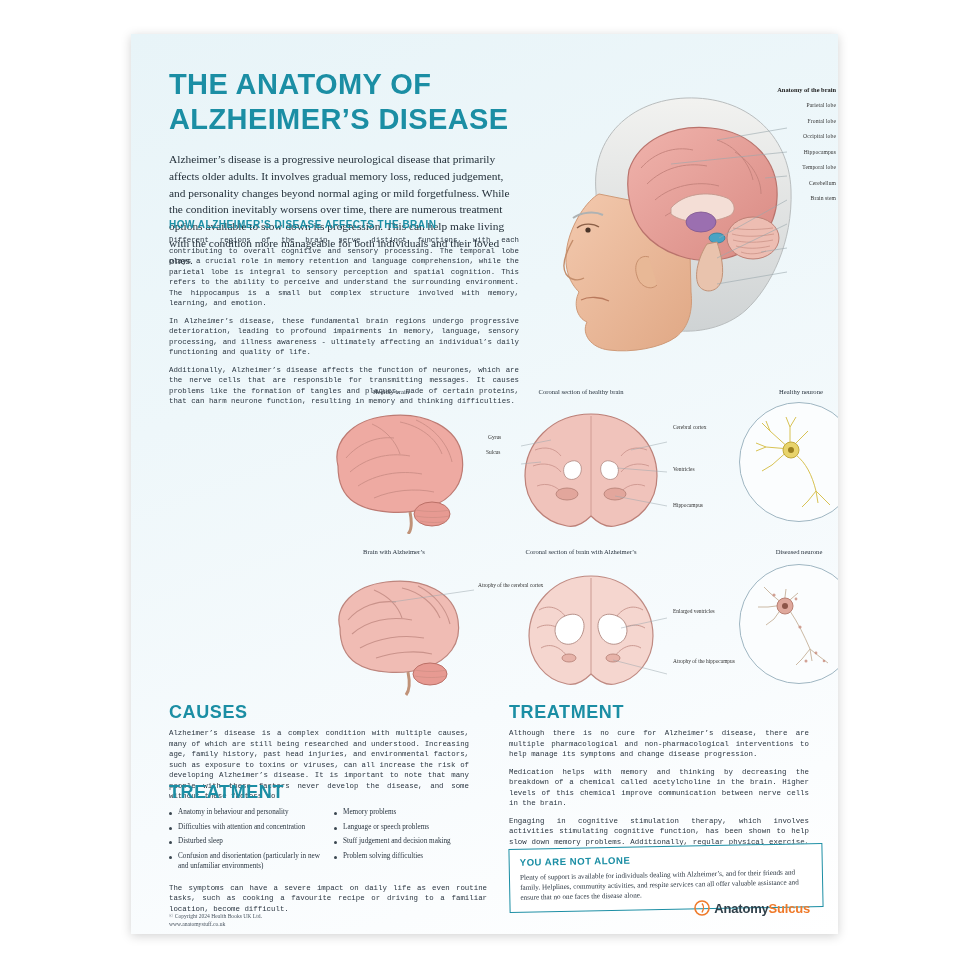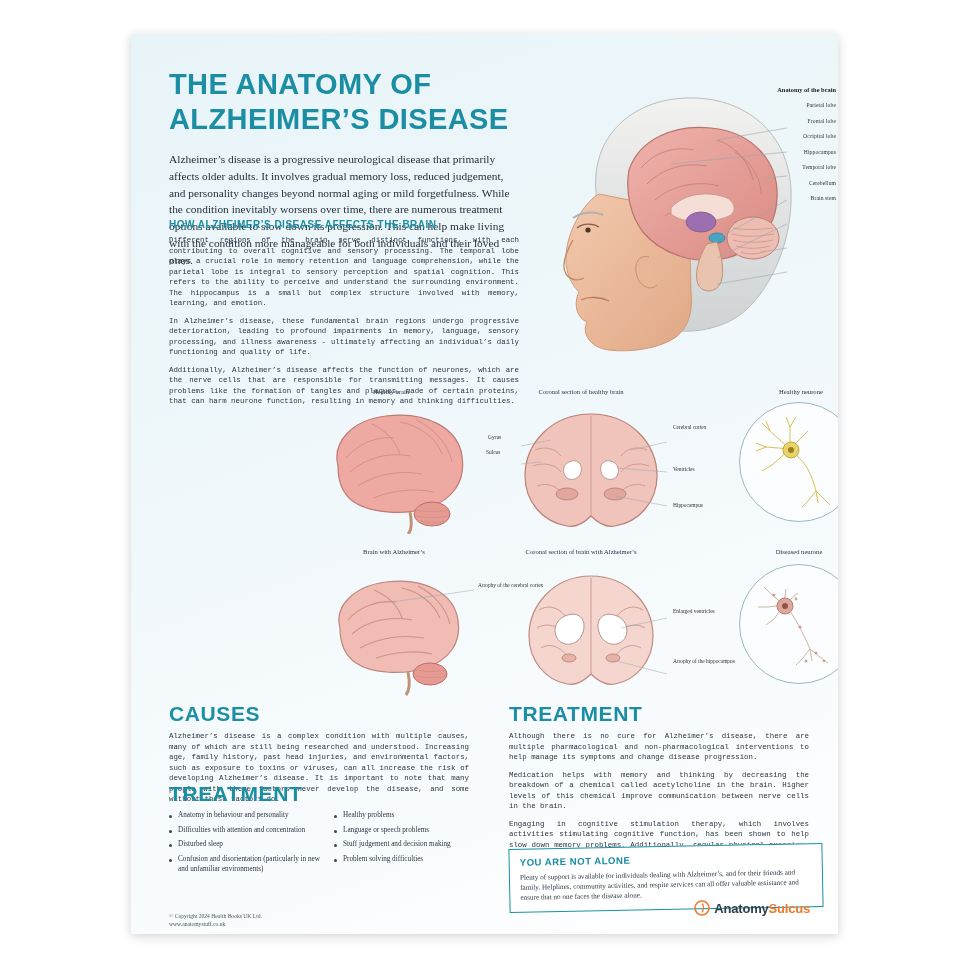--- a/index.html
+++ b/index.html
@@ -36,21 +36,21 @@
   }
   h2.sec{
     font-family:"Liberation Sans", sans-serif;
     font-size:10px;
     font-weight:bold;
     color:#1b8ea4;
     letter-spacing:.5px;
     margin:0 0 5px 0;
   }
   h2.big{
-    font-size:21px;
+    font-size:18px;
     letter-spacing:.6px;
   }
   .body-txt{
     font-size:7.4px;
     line-height:1.42;
     color:#2a3540;
     text-align:justify;
     font-family:Liberation Mono, monospace;
   }
   .body-txt p{margin:0 0 7px 0;}
@@ -401,26 +401,29 @@
       <div>
         <ul class="sym">
           <li>Anatomy in behaviour and personality</li>
           <li>Difficulties with attention and concentration</li>
           <li>Disturbed sleep</li>
           <li>Confusion and disorientation (particularly in new and unfamiliar environments)</li>
         </ul>
       </div>
       <div>
         <ul class="sym">
-          <li>Healthy problems</li>
+          <li>Memory problems</li>
           <li>Language or speech problems</li>
           <li>Stuff judgement and decision making</li>
           <li>Problem solving difficulties</li>
         </ul>
       </div>
+    </div>
+    <div class="body-txt" style="margin-top:6px;">
+      <p>The symptoms can have a severe impact on daily life as even routine tasks, such as cooking a favourite recipe or driving to a familiar location, become difficult.</p>
     </div>
   </div>
 
   <div id="treatment">
     <h2 class="sec big">TREATMENT</h2>
     <div class="body-txt">
       <p>Although there is no cure for Alzheimer’s disease, there are multiple pharmacological and non-pharmacological interventions to help manage its symptoms and change disease progression.</p>
       <p>Medication helps with memory and thinking by decreasing the breakdown of a chemical called acetylcholine in the brain. Higher levels of this chemical improve communication between nerve cells in the brain.</p>
       <p>Engaging in cognitive stimulation therapy, which involves activities stimulating cognitive function, has been shown to help slow down memory problems. Additionally, regular physical exercise, a balanced diet, and participating in stimulating activities such as puzzles or quizzes are also beneficial for supporting brain function.</p>
     </div>

